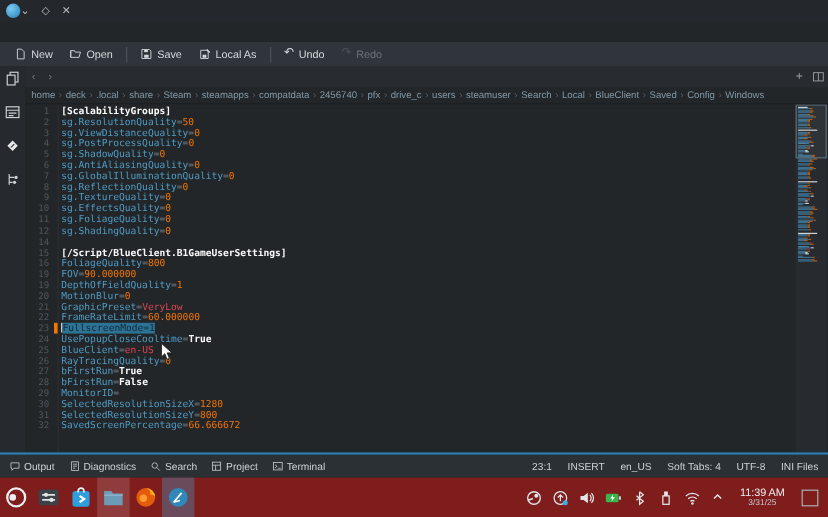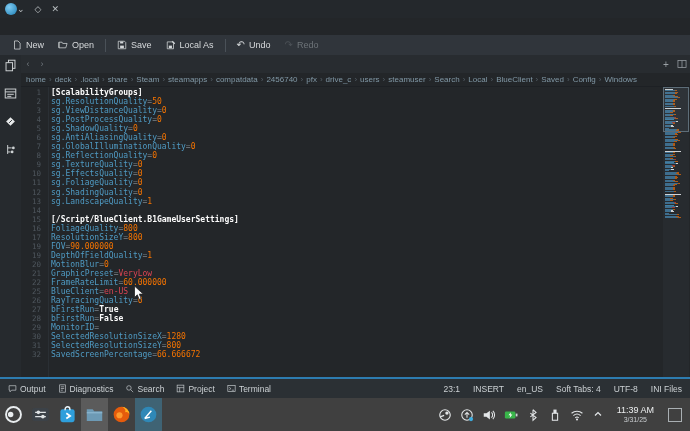--- a/index.html
+++ b/index.html
@@ -82,21 +82,21 @@
 
   
   .focusline{position:absolute;left:0;right:0;bottom:52px;height:2px;background:#2d7cb0;}
   .statusbar{position:absolute;left:0;right:0;bottom:33px;height:19px;background:#2b3034;
     display:flex;align-items:center;font-size:8.5px;color:#ccd1d4;padding:0 8px;}
   .sb-left{display:flex;align-items:center;gap:12px;}
   .sb-item{display:flex;align-items:center;gap:3px;}
   .sb-right{margin-left:auto;display:flex;align-items:center;gap:13px;white-space:nowrap;}
 
   
-  .taskbar{position:absolute;left:0;right:0;bottom:0;height:33px;background:#404040;
+  .taskbar{position:absolute;left:0;right:0;bottom:0;height:33px;background:#7f1d1d;
     display:flex;align-items:center;}
   .task{width:27px;height:33px;display:flex;align-items:center;justify-content:center;}
   .task.open{background:rgba(255,255,255,.14);}
   .task.active{background:rgba(61,174,226,.32);}
   .tray{margin-left:auto;display:flex;align-items:center;gap:8px;padding-right:5px;}
   .tray-icon{width:14px;height:14px;}
   .clock{text-align:center;color:#eceeef;line-height:10px;padding:0 3px;}
   .clock .time{font-size:9px;}
   .clock .date{font-size:7px;color:#c9cdd0;}
   .show-desktop{width:12px;height:12px;border:1px solid #a9afb3;margin:0 3px;}
@@ -295,45 +295,35 @@
               <span class="ln">11</span>
               <span class="mk"></span>
               <span class="tx"><span class="c-key">sg.FoliageQuality</span><span class="c-op">=</span><span class="c-num">0</span></span>
             </div>
             <div class="row">
               <span class="ln">12</span>
               <span class="mk"></span>
               <span class="tx"><span class="c-key">sg.ShadingQuality</span><span class="c-op">=</span><span class="c-num">0</span></span>
             </div>
             <div class="row">
-              <span class="ln">13</span>
-              <span class="mk"></span>
-              <span class="tx"><span class="c-key">sg.LandscapeQuality</span><span class="c-op">=</span><span class="c-num">1</span></span>
-            </div>
-            <div class="row">
               <span class="ln">14</span>
               <span class="mk"></span>
               <span class="tx"></span>
             </div>
             <div class="row">
               <span class="ln">15</span>
               <span class="mk"></span>
               <span class="tx"><span class="c-section">[/Script/BlueClient.B1GameUserSettings]</span></span>
             </div>
             <div class="row">
               <span class="ln">16</span>
               <span class="mk"></span>
               <span class="tx"><span class="c-key">FoliageQuality</span><span class="c-op">=</span><span class="c-num">800</span></span>
             </div>
             <div class="row">
-              <span class="ln">17</span>
-              <span class="mk"></span>
-              <span class="tx"><span class="c-key">ResolutionSizeY</span><span class="c-op">=</span><span class="c-num">800</span></span>
-            </div>
-            <div class="row">
               <span class="ln">19</span>
               <span class="mk"></span>
               <span class="tx"><span class="c-key">FOV</span><span class="c-op">=</span><span class="c-num">90.000000</span></span>
             </div>
             <div class="row">
               <span class="ln">19</span>
               <span class="mk"></span>
               <span class="tx"><span class="c-key">DepthOfFieldQuality</span><span class="c-op">=</span><span class="c-num">1</span></span>
             </div>
             <div class="row">
@@ -343,20 +333,30 @@
             </div>
             <div class="row">
               <span class="ln">21</span>
               <span class="mk"></span>
               <span class="tx"><span class="c-key">GraphicPreset</span><span class="c-op">=</span><span class="c-str">VeryLow</span></span>
             </div>
             <div class="row">
               <span class="ln">22</span>
               <span class="mk"></span>
               <span class="tx"><span class="c-key">FrameRateLimit</span><span class="c-op">=</span><span class="c-num">60.000000</span></span>
+            </div>
+            <div class="row">
+              <span class="ln">23</span>
+              <span class="mk mod"></span>
+              <span class="tx"><span class="caret"></span><span class="c-sel">FullscreenMode=1</span></span>
+            </div>
+            <div class="row">
+              <span class="ln">24</span>
+              <span class="mk"></span>
+              <span class="tx"><span class="c-key">UsePopupCloseCooltime</span><span class="c-op">=</span><span class="c-bool">True</span></span>
             </div>
             <div class="row">
               <span class="ln">25</span>
               <span class="mk"></span>
               <span class="tx"><span class="c-key">BlueClient</span><span class="c-op">=</span><span class="c-str">en-US</span></span>
             </div>
             <div class="row">
               <span class="ln">26</span>
               <span class="mk"></span>
               <span class="tx"><span class="c-key">RayTracingQuality</span><span class="c-op">=</span><span class="c-num">0</span></span>

